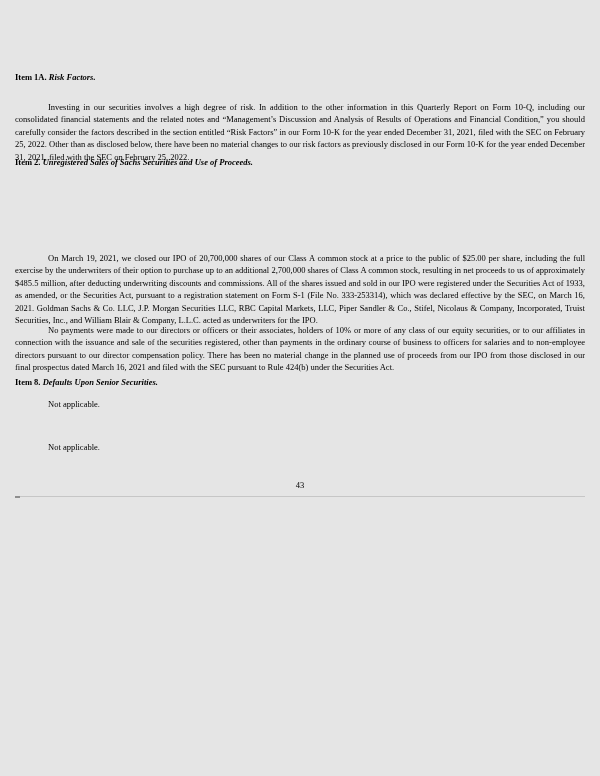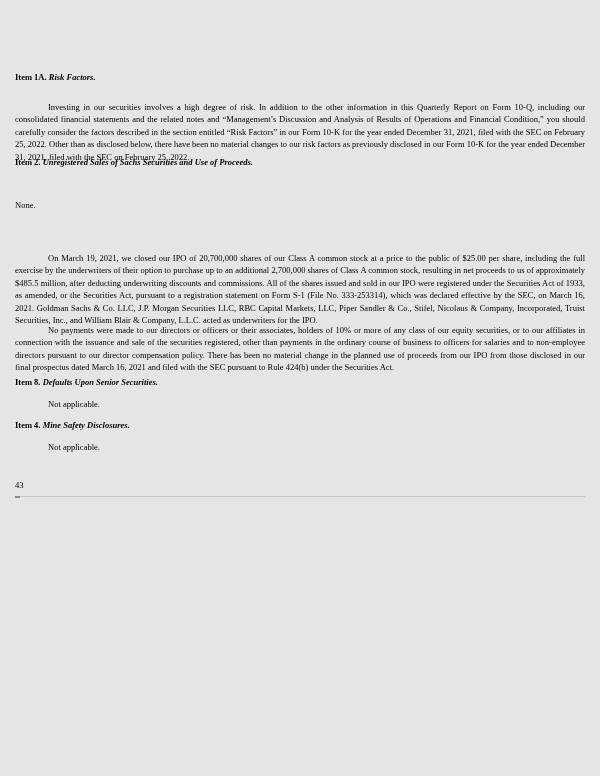--- a/index.html
+++ b/index.html
@@ -36,20 +36,21 @@
   }
   .para {
     text-align: justify;
     text-indent: 33px;
     margin-top: 9px;
   }
   .indented-line {
     padding-left: 33px;
   }
   .page-number {
+    text-align: center;
   }
   .footer-rule {
     position: absolute;
     left: 15px;
     right: 15px;
     top: 496px;
     height: 1px;
     background: #c6c6c6;
   }
   .footer-rule .cap-left {
@@ -66,32 +67,30 @@
 
 <div class="page">
 
   <div class="abs heading" style="top:71px"><span class="label">Item 1A.</span> <span class="title">Risk Factors.</span></div>
 
   <div class="abs para" style="top:92px">Investing in our securities involves a high degree of risk. In addition to the other information in this Quarterly Report on Form 10-Q, including our consolidated financial statements and the related notes and “Management’s Discussion and Analysis of Results of Operations and Financial Condition,” you should carefully consider the factors described in the section entitled “Risk Factors” in our Form 10-K for the year ended December 31, 2021, filed with the SEC on February 25, 2022. Other than as disclosed below, there have been no material changes to our risk factors as previously disclosed in our Form 10-K for the year ended December 31, 2021, filed with the SEC on February 25, 2022.</div>
 
   <div class="abs heading" style="top:156px"><span class="label">Item 2.</span> <span class="title">Unregistered Sales of Sachs Securities and Use of Proceeds.</span></div>
 
 
-  <div class="abs" style="top:199px">None.</div>
 
 
   <div class="abs para" style="top:243px">On March 19, 2021, we closed our IPO of 20,700,000 shares of our Class A common stock at a price to the public of $25.00 per share, including the full exercise by the underwriters of their option to purchase up to an additional 2,700,000 shares of Class A common stock, resulting in net proceeds to us of approximately $485.5 million, after deducting underwriting discounts and commissions. All of the shares issued and sold in our IPO were registered under the Securities Act of 1933, as amended, or the Securities Act, pursuant to a registration statement on Form S-1 (File No. 333-253314), which was declared effective by the SEC, on March 16, 2021. Goldman Sachs &amp; Co. LLC, J.P. Morgan Securities LLC, RBC Capital Markets, LLC, Piper Sandler &amp; Co., Stifel, Nicolaus &amp; Company, Incorporated, Truist Securities, Inc., and William Blair &amp; Company, L.L.C. acted as underwriters for the IPO.</div>
 
   <div class="abs para" style="top:315px">No payments were made to our directors or officers or their associates, holders of 10% or more of any class of our equity securities, or to our affiliates in connection with the issuance and sale of the securities registered, other than payments in the ordinary course of business to officers for salaries and to non-employee directors pursuant to our director compensation policy. There has been no material change in the planned use of proceeds from our IPO from those disclosed in our final prospectus dated March 16, 2021 and filed with the SEC pursuant to Rule 424(b) under the Securities Act.</div>
 
   <div class="abs heading" style="top:376px"><span class="label">Item 8.</span> <span class="title">Defaults Upon Senior Securities.</span></div>
 
   <div class="abs indented-line" style="top:398px">Not applicable.</div>
 
-  <div class="abs heading" style="top:419px"><span class="label">Item 4.</span> <span class="title">Mine Safety Disclosures.</span></div>
 
   <div class="abs indented-line" style="top:441px">Not applicable.</div>
 
   <div class="abs page-number" style="top:479px">43</div>
 
   <div class="footer-rule">
       <span class="cap-left"></span>
     </div>
 
 </div>

